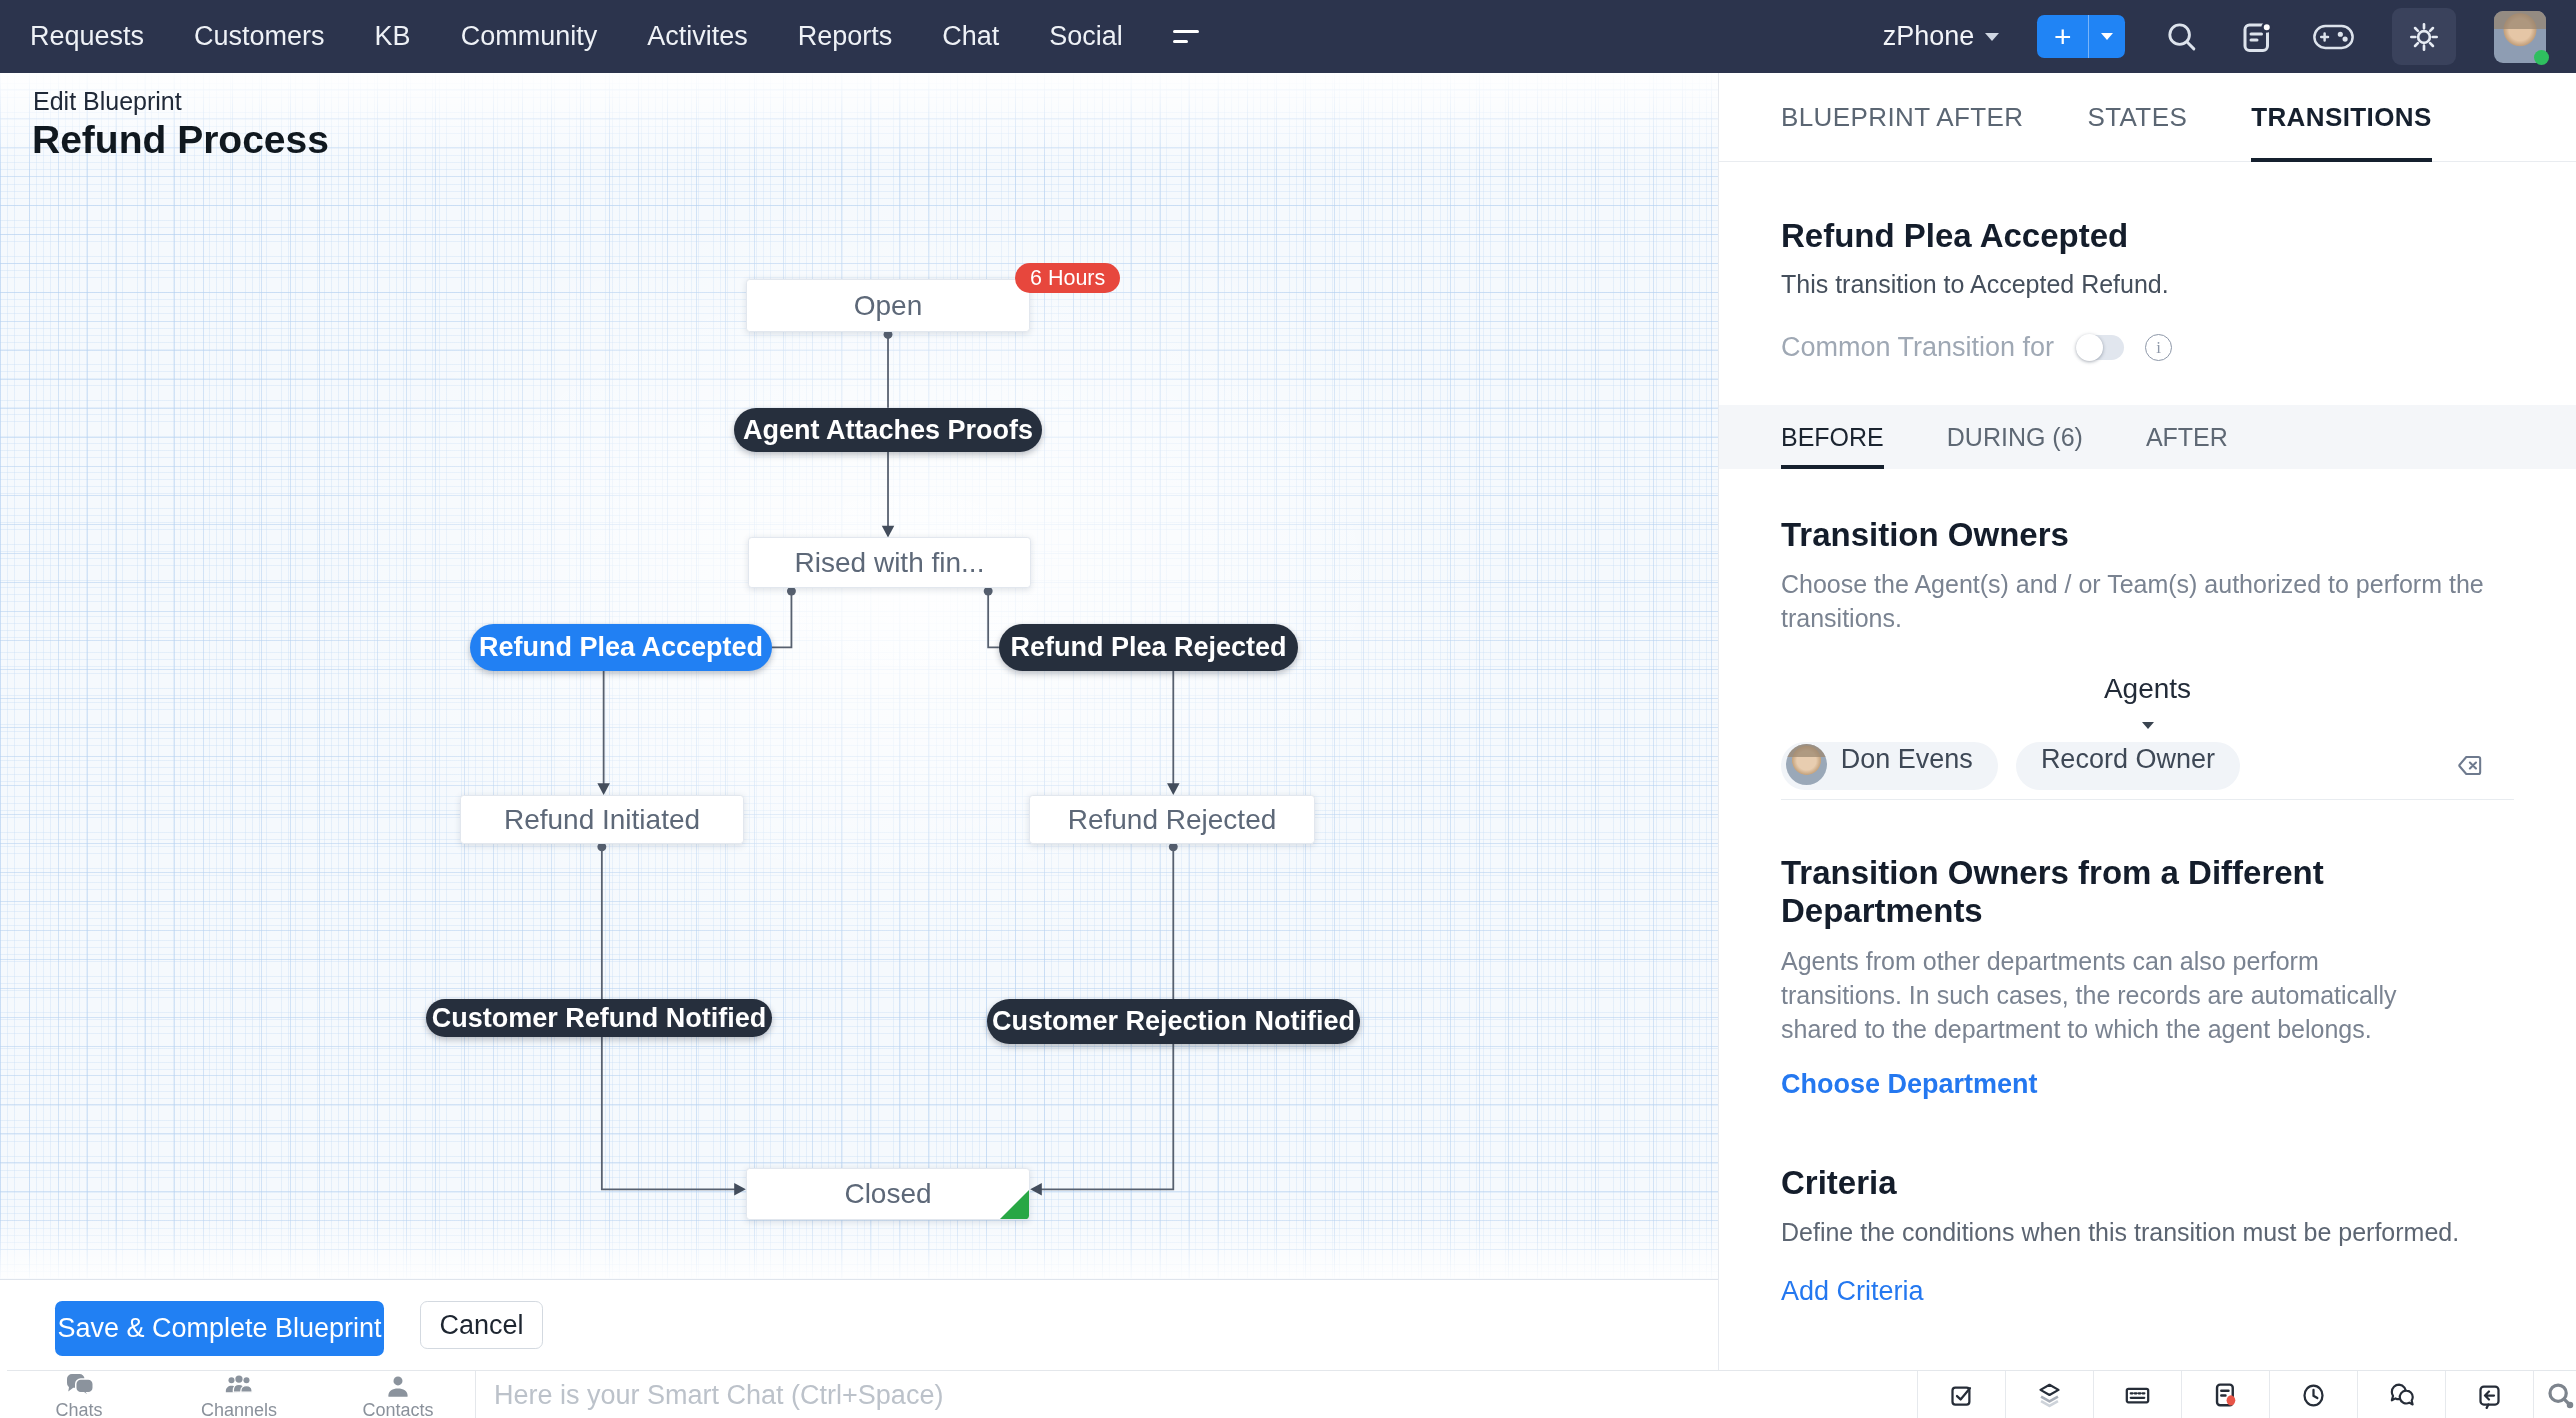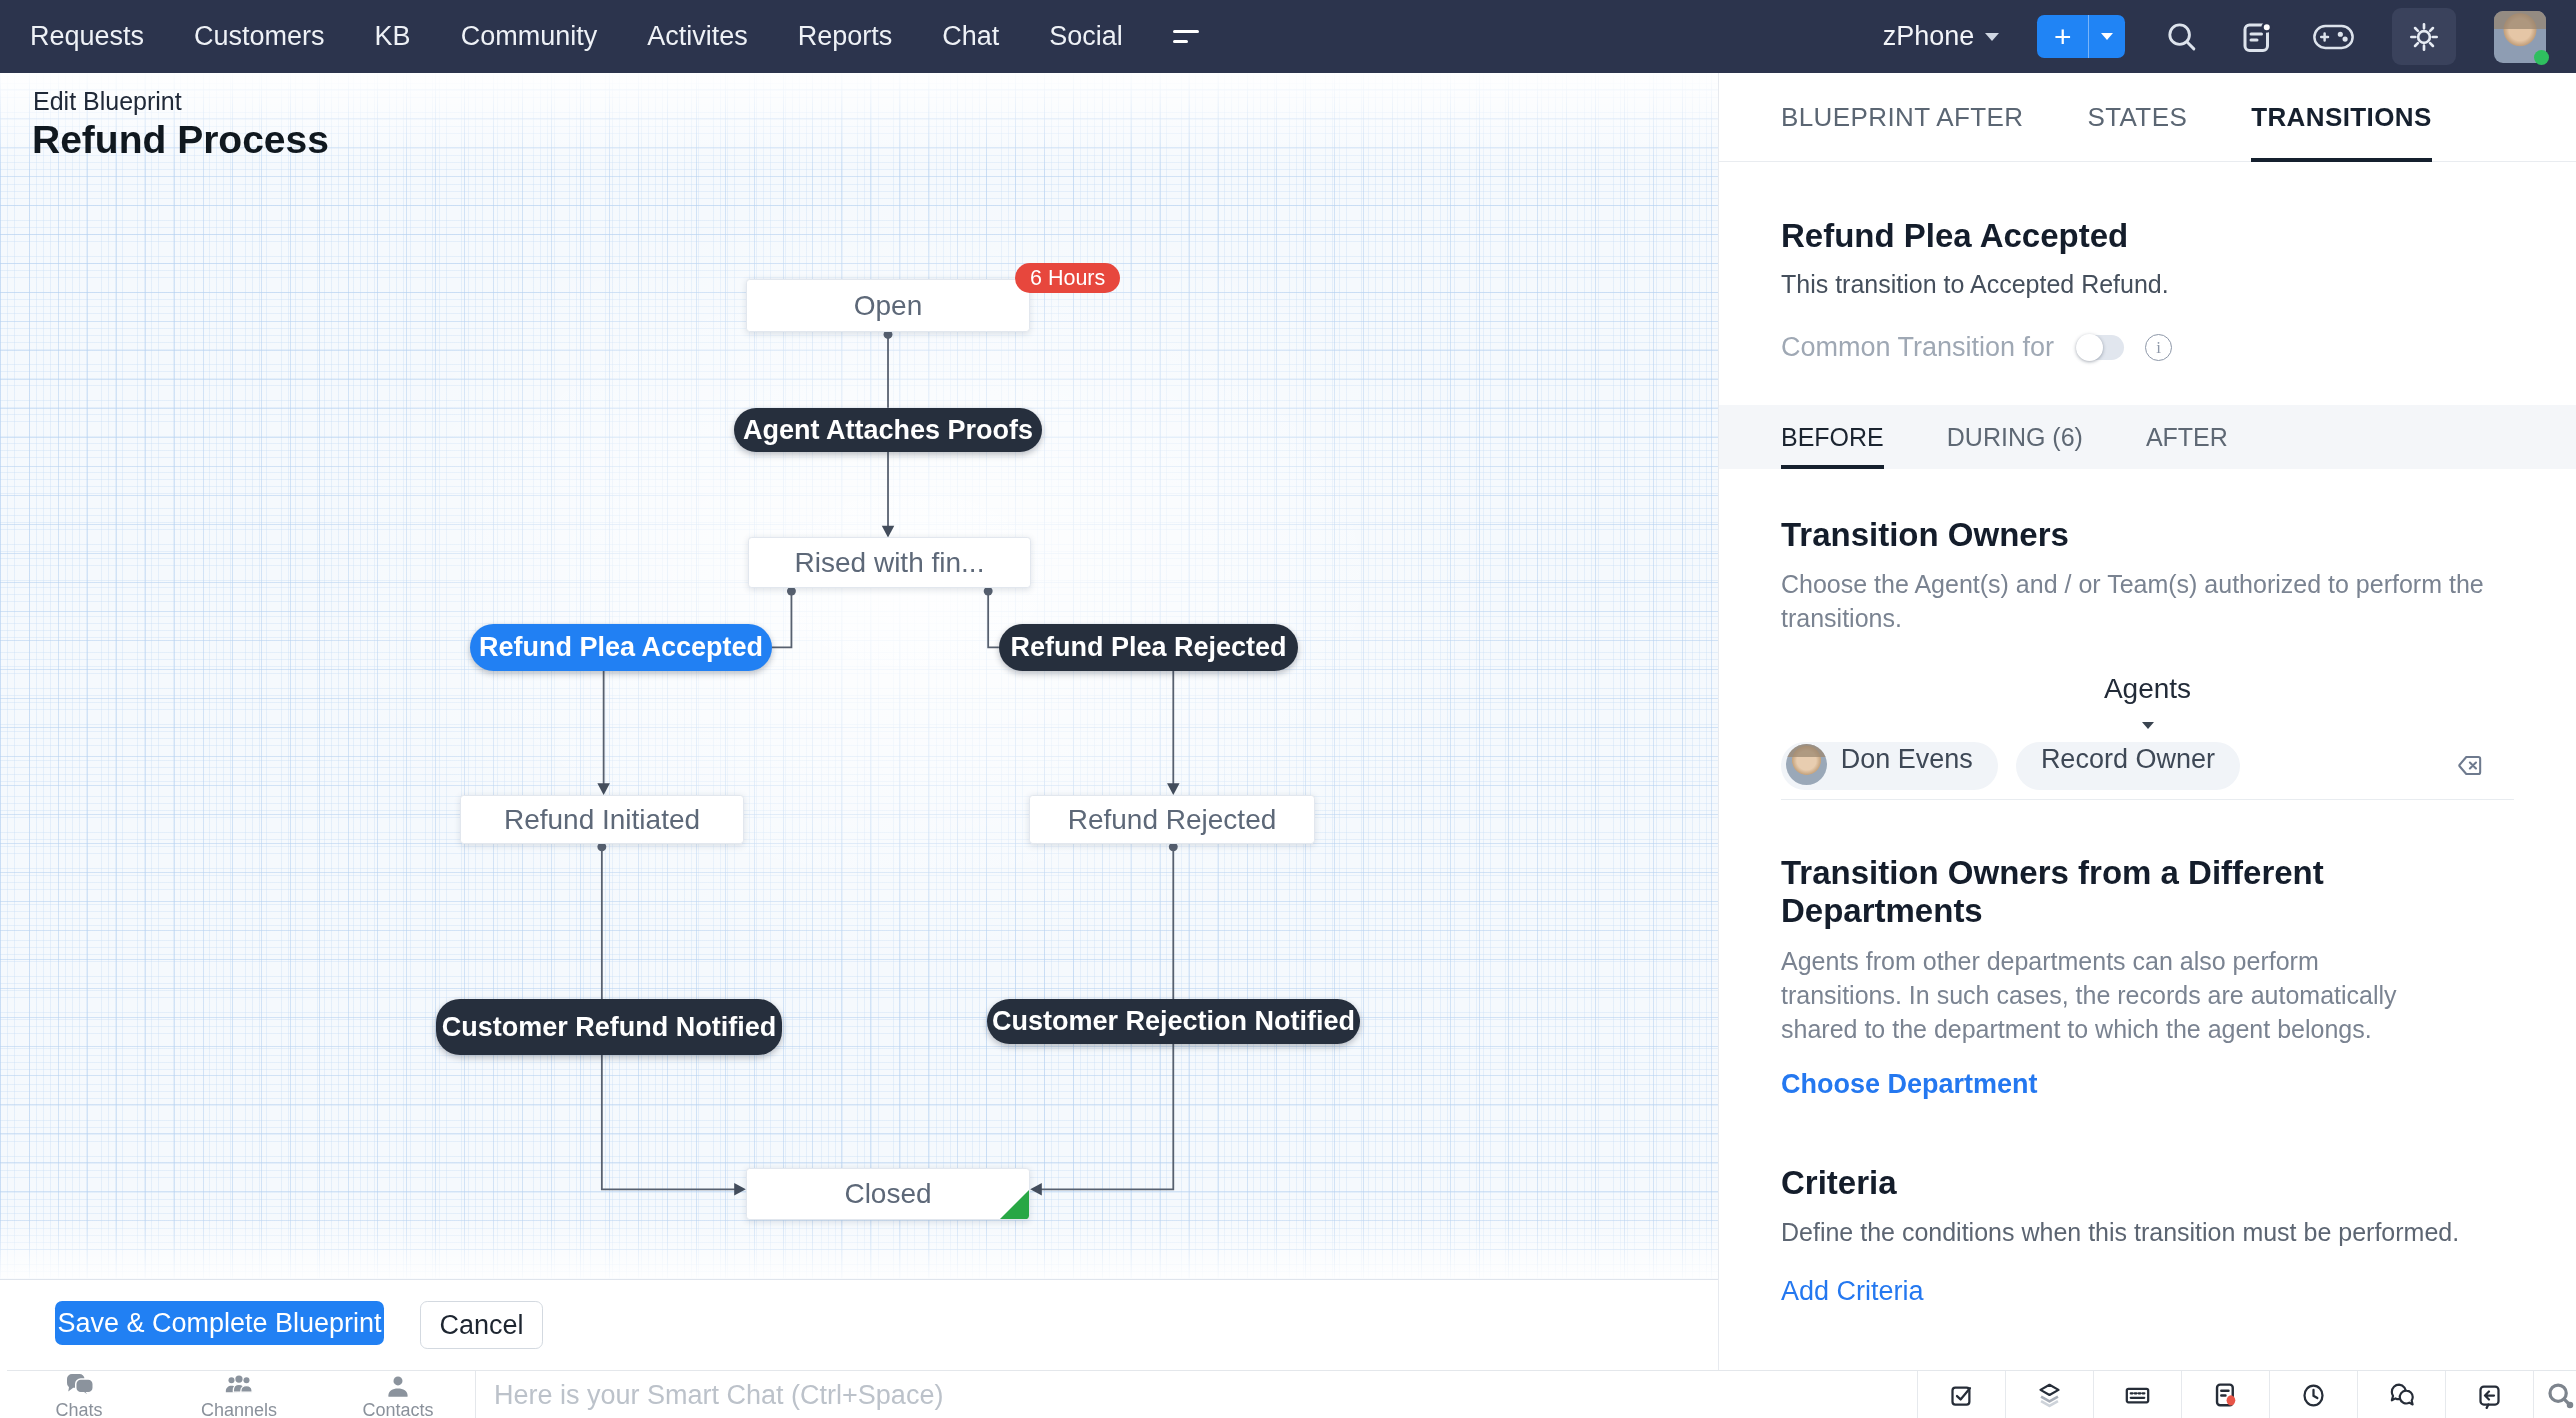--- a/index.html
+++ b/index.html
@@ -50,21 +50,21 @@
       color:#5d6878; font-size:28px; cursor:pointer; }
   .trans-pill { position:absolute; z-index:2; border-radius:24px; display:flex; align-items:center; justify-content:center;
       color:#fff; font-size:27px; font-weight:700; box-shadow:0 2.7px 6.3px rgba(20,30,45,.28); cursor:pointer; white-space:nowrap; }
   .pill-dark { background:#262f3d; }
   .pill-selected { background:#2180f3; }
   .sla-badge { position:absolute; z-index:3; left:1015px; top:190px; height:30px; padding:0 15px; border-radius:15px;
       background:#e7473d; color:#fff; font-size:21.5px; display:flex; align-items:center; }
   .closed-corner { position:absolute; right:0; bottom:0; width:0; height:0;
       border-bottom:29px solid #28a745; border-left:29px solid transparent; border-bottom-right-radius:3.6px; }
 
-  .btn-save { position:absolute; left:55px; top:1301px; width:329px; height:44px; border:none; border-radius:7.2px;
+  .btn-save { position:absolute; left:55px; top:1301px; width:329px; height:55px; border:none; border-radius:7.2px;
       background:#2180f3; color:#fff; font-size:27px; font-family:inherit; cursor:pointer; }
   .btn-cancel { position:absolute; left:420px; top:1301px; width:123px; height:48px; border:0.9px solid #d3d9e0; border-radius:7.2px;
       background:#fff; color:#1d2530; font-size:27px; font-family:inherit; cursor:pointer; }
 
   
   .panel { position:absolute; left:1718px; top:73px; width:858px; bottom:49px; background:#fff; border-left:0.9px solid #e7eaef; }
   .panel-tabs { height:89px; display:flex; align-items:center; gap:64px; padding:0 62px; border-bottom:0.9px solid #e9ecf0; }
   .ptab { position:relative; height:100%; display:inline-flex; align-items:center; font-size:26px; letter-spacing:0.4px;
       color:#5b6673; cursor:pointer; white-space:nowrap; }
   .ptab.active { color:#16202e; font-weight:700; }
@@ -212,21 +212,21 @@
 
   <div class="sla-badge">6 Hours</div>
 
   <div class="state-node" style="left:746px; top:206px; width:284px; height:53px;">Open</div>
   <div class="trans-pill pill-dark" style="left:734px; top:335px; width:308px; height:44px;">Agent Attaches Proofs</div>
   <div class="state-node" style="left:748px; top:464px; width:283px; height:51px;">Rised with fin...</div>
   <div class="trans-pill pill-selected" style="left:470px; top:551px; width:302px; height:47px;">Refund Plea Accepted</div>
   <div class="trans-pill pill-dark" style="left:999px; top:551px; width:299px; height:47px;">Refund Plea Rejected</div>
   <div class="state-node" style="left:460px; top:722px; width:284px; height:49px;">Refund Initiated</div>
   <div class="state-node" style="left:1029px; top:722px; width:286px; height:49px;">Refund Rejected</div>
-  <div class="trans-pill pill-dark" style="left:436px; top:926px; width:346px; height:56px;">Customer Refund Notified</div>
+  <div class="trans-pill pill-dark" style="left:426px; top:926px; width:346px; height:38px;">Customer Refund Notified</div>
   <div class="trans-pill pill-dark" style="left:987px; top:926px; width:373px; height:45px;">Customer Rejection Notified</div>
   <div class="state-node" style="left:746px; top:1095px; width:284px; height:52px;">
     <span>Closed</span>
     <span class="closed-corner"></span>
   </div>
 </div>
 
 <button class="btn-save">Save &amp; Complete Blueprint</button>
 <button class="btn-cancel">Cancel</button>
 

